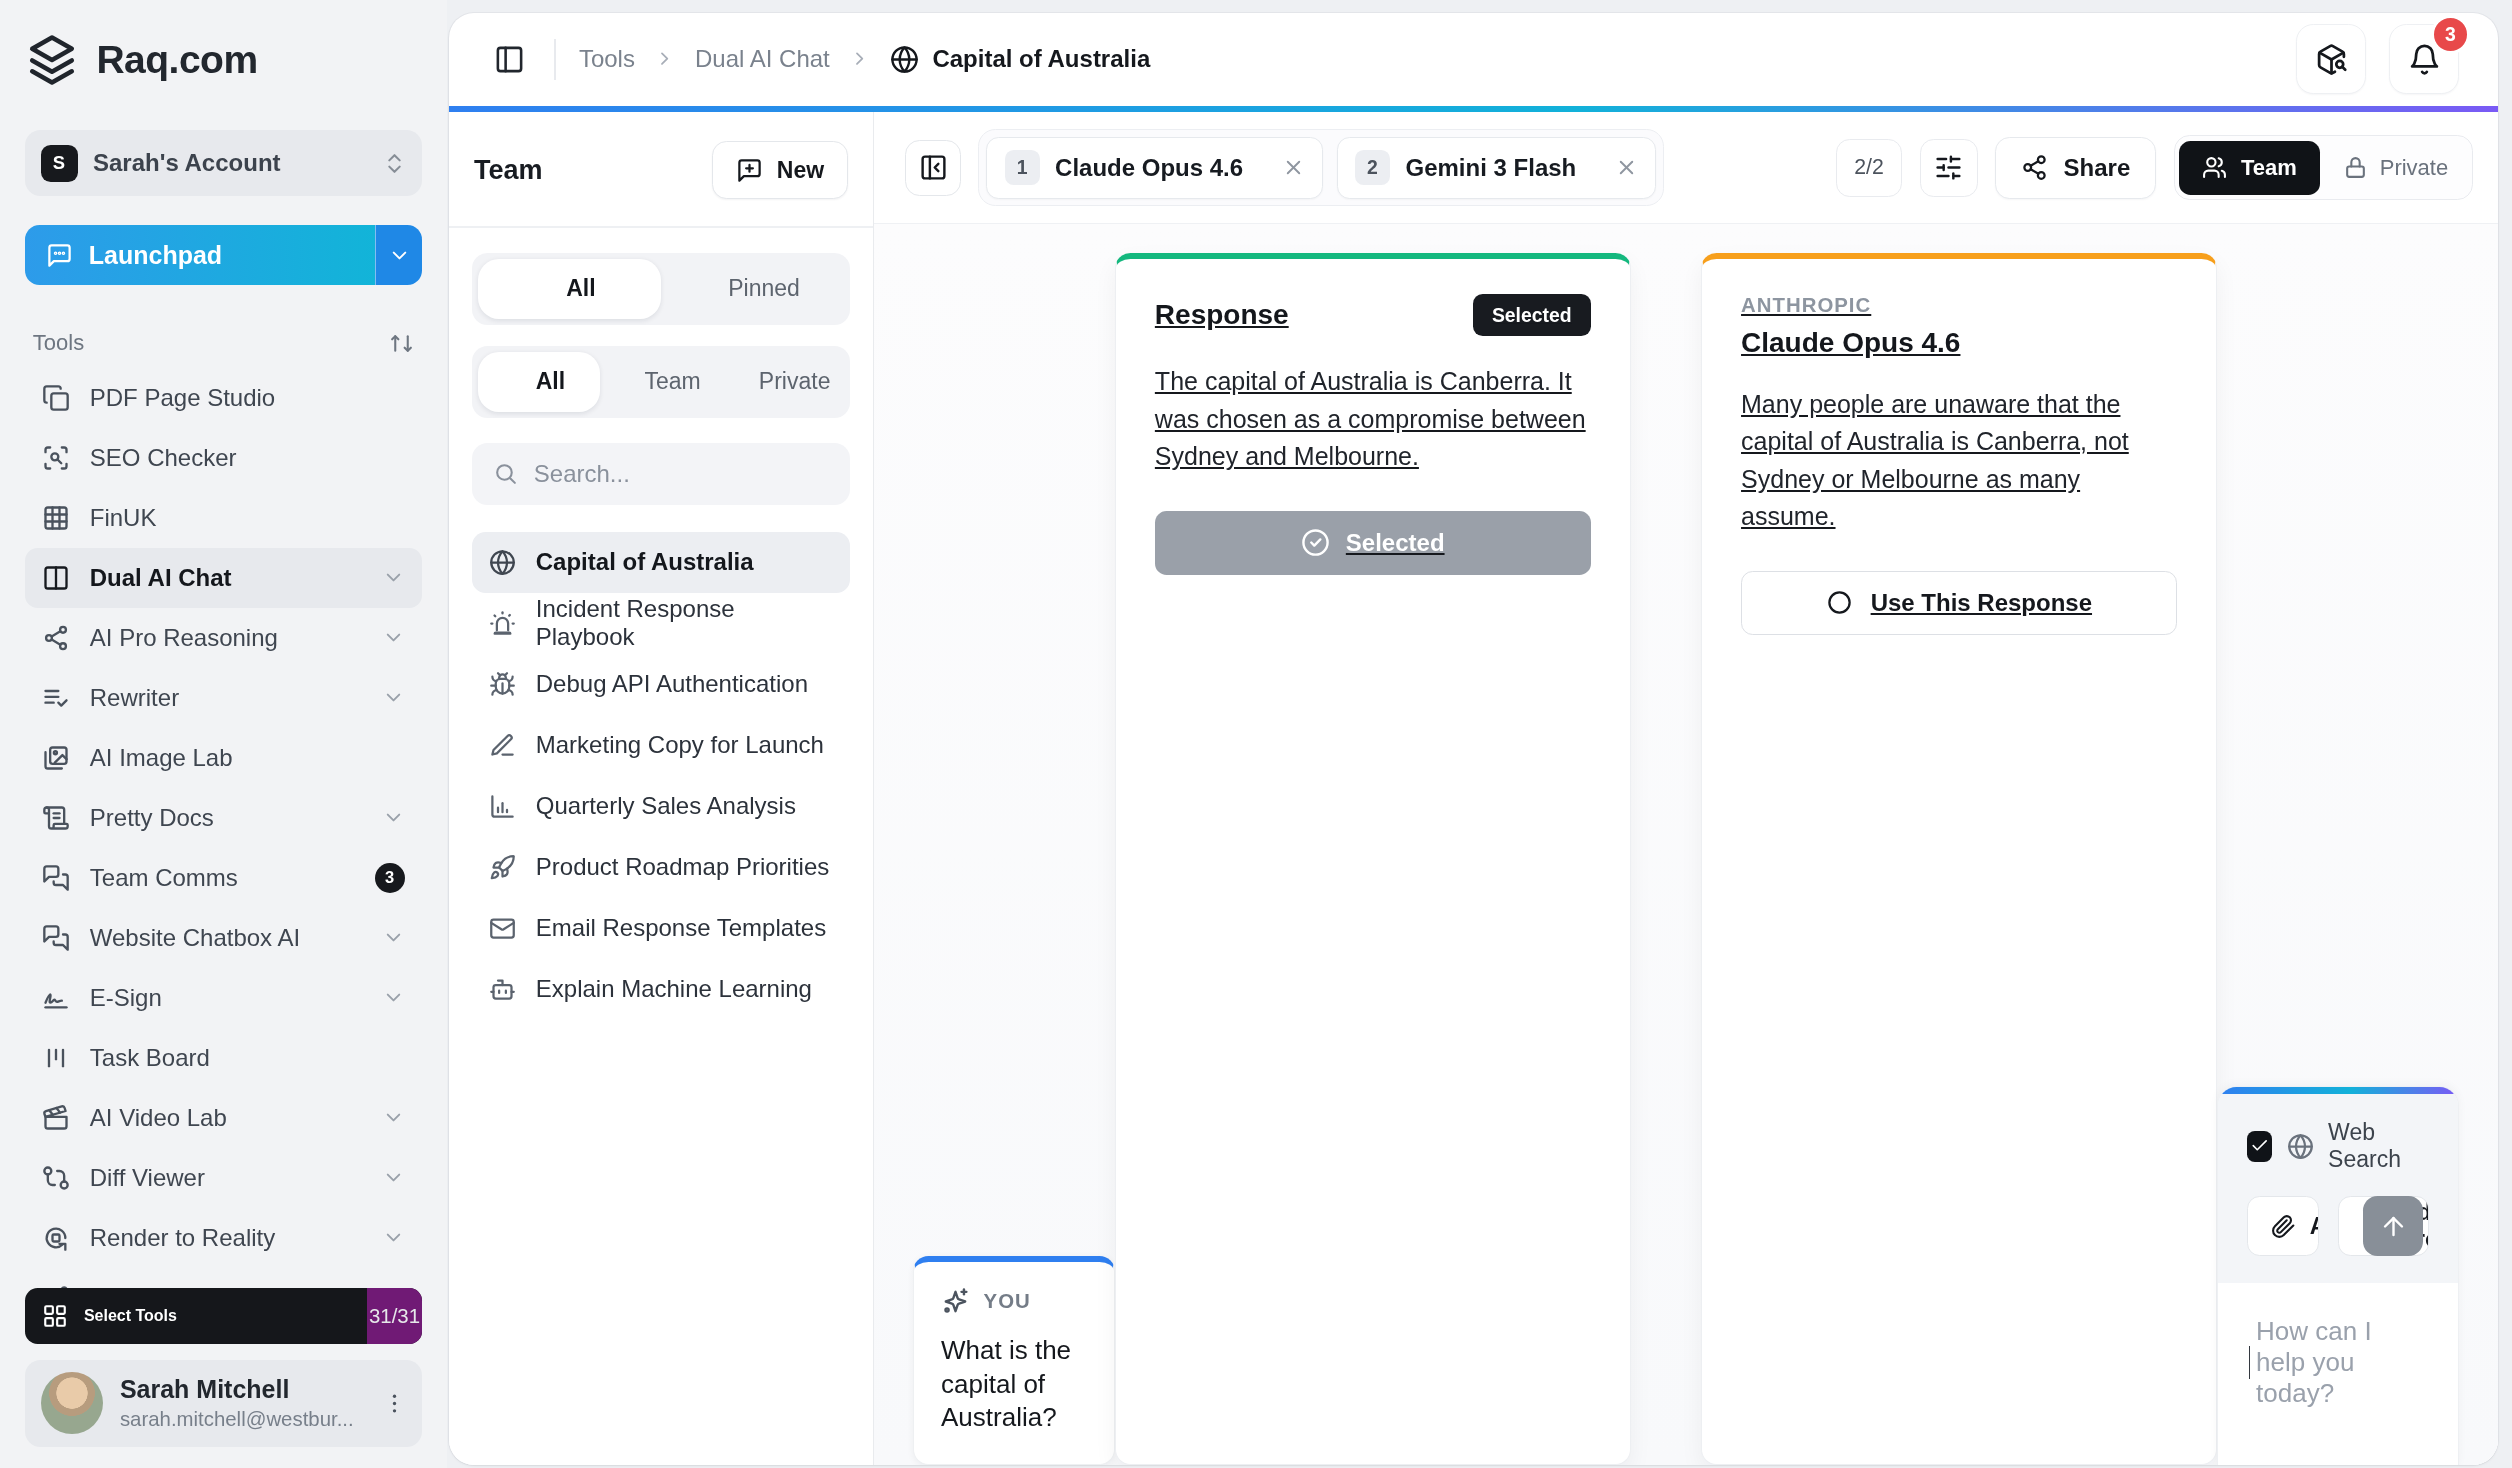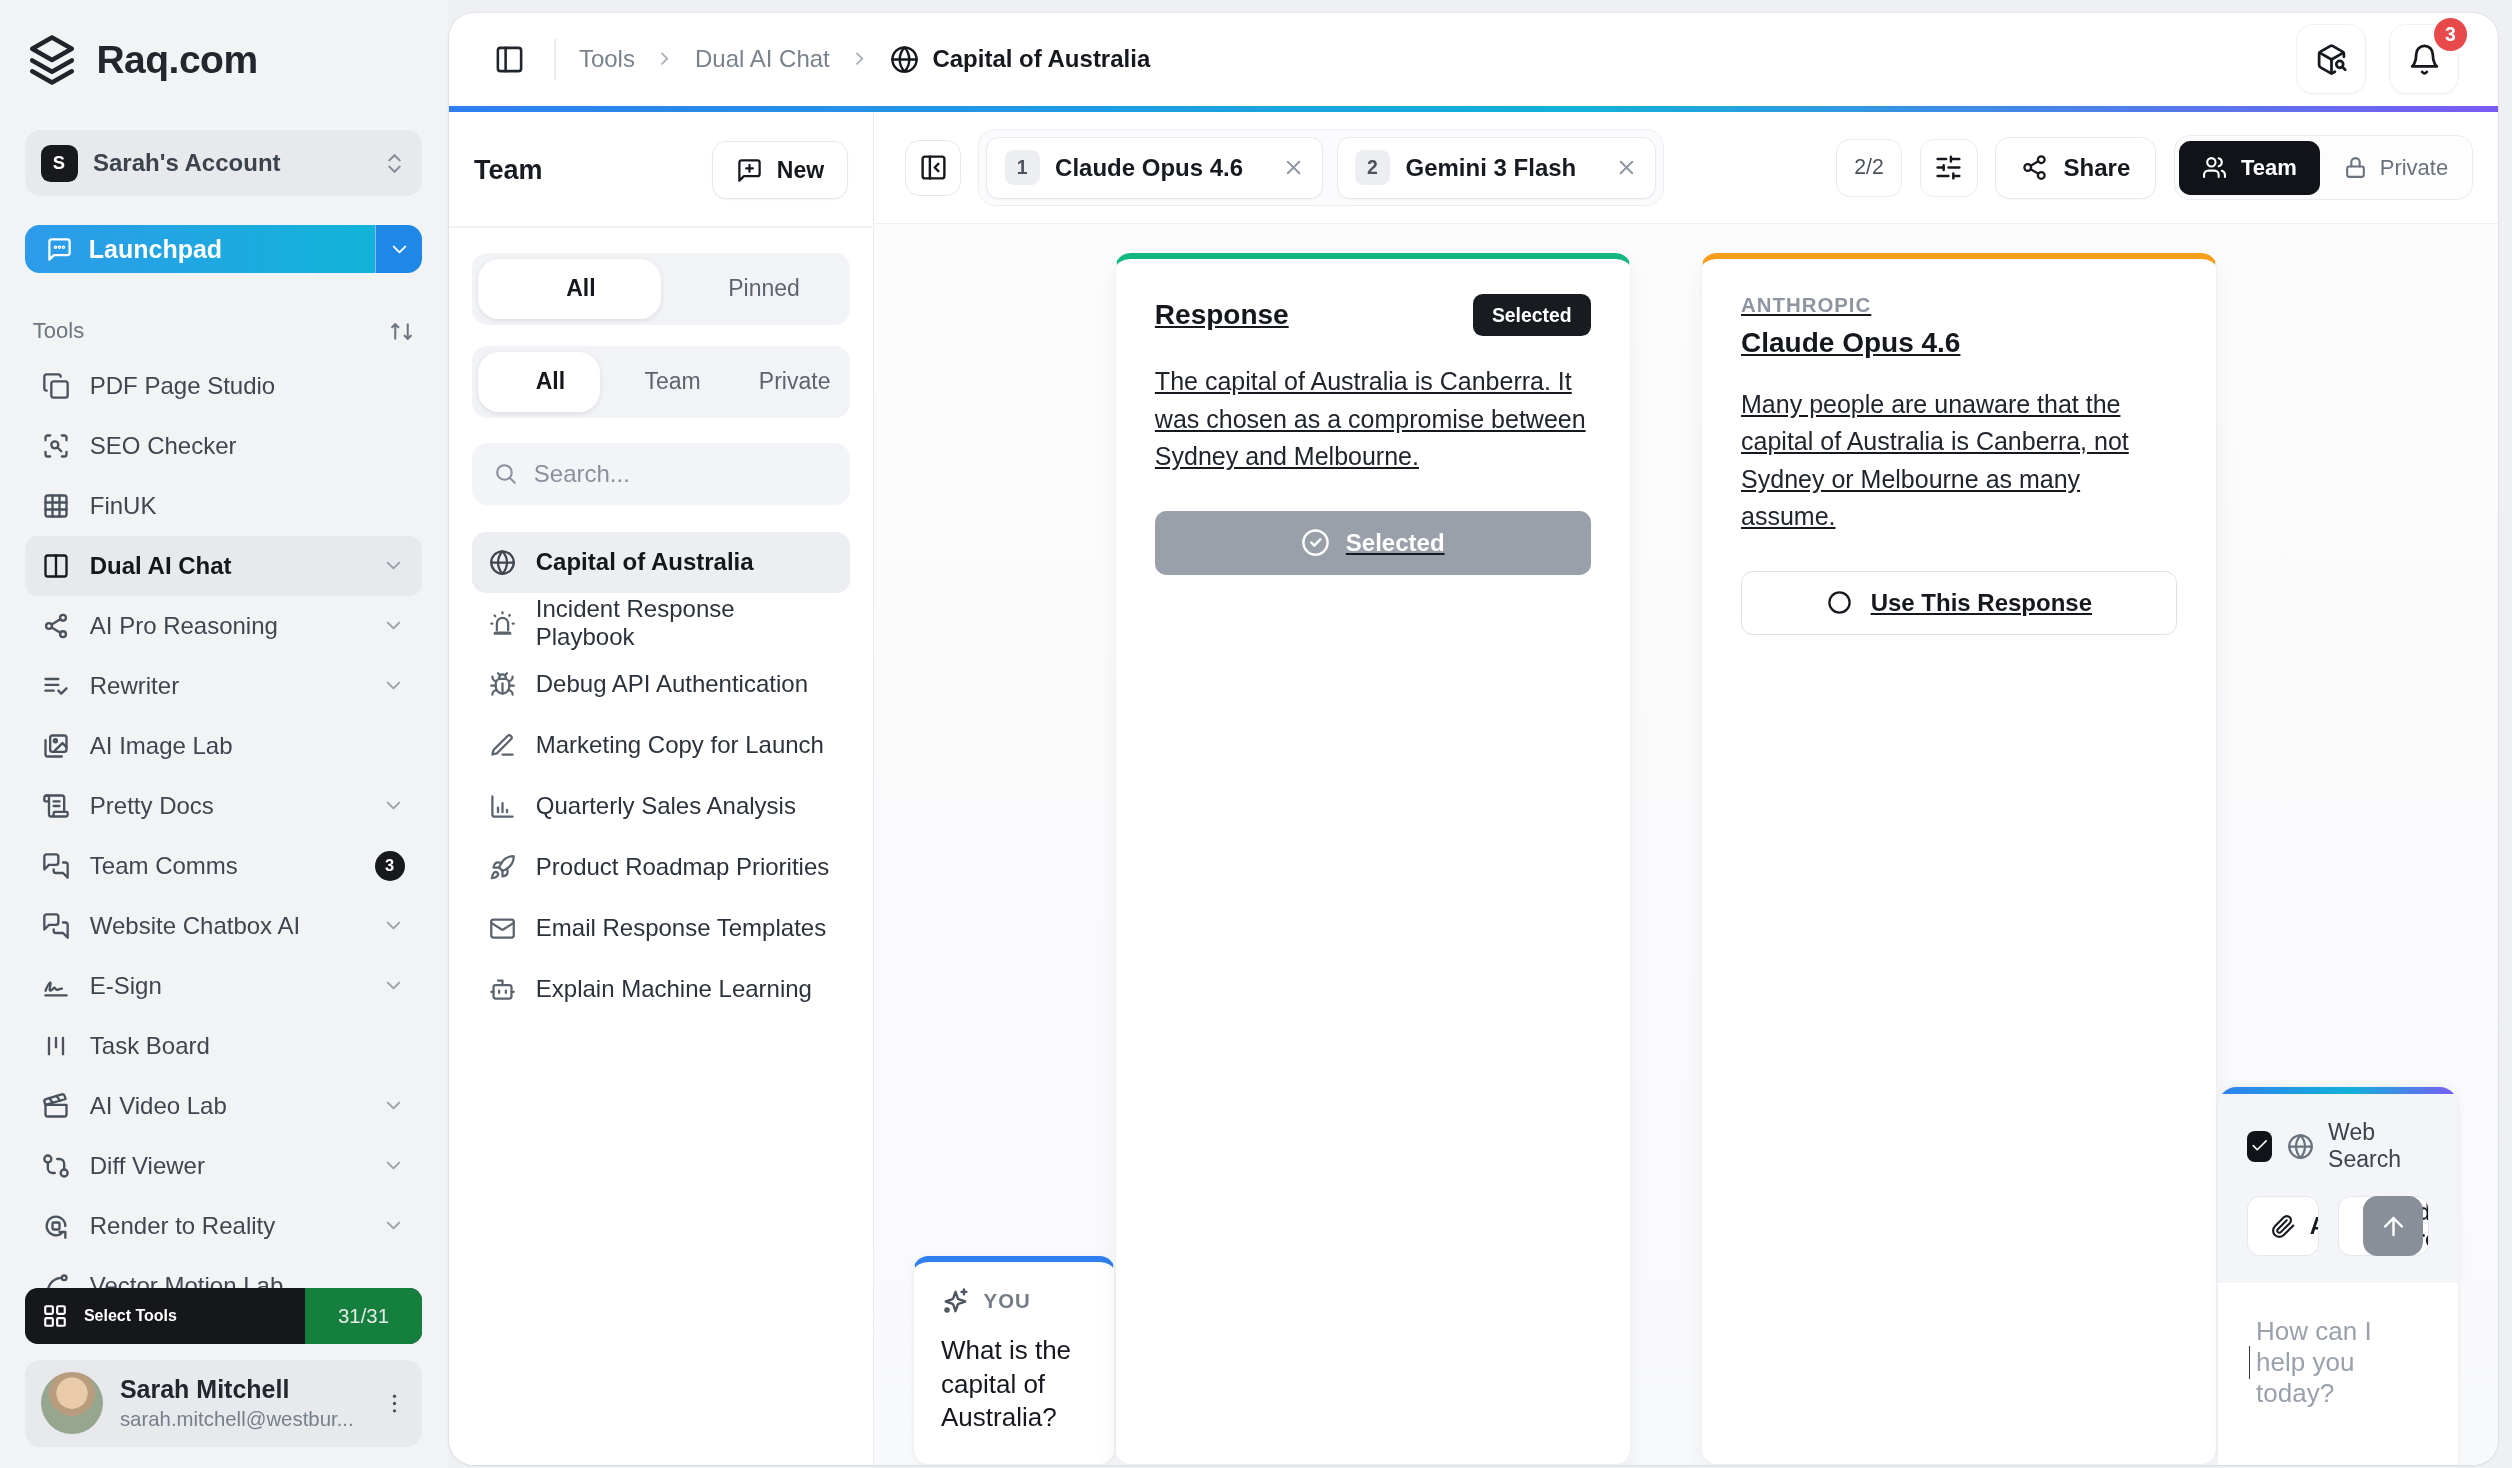--- a/index.html
+++ b/index.html
@@ -17,21 +17,21 @@
     background:#f2f3f5; display:flex; flex-direction:column; padding:0 25px; }
   .logo-row { margin-top:33px; display:flex; align-items:center; gap:17.4px; flex:none; }
   .logo-icon { width:54px; height:54px; color:#20252c; }
   .brand-name { font-size:39px; font-weight:700; color:#22272e; letter-spacing:-0.5px; }
   .account { margin-top:43px; height:66px; background:#e7e9ed; border-radius:15.5px;
     display:flex; align-items:center; padding:0 15.5px; gap:15.5px; flex:none; cursor:pointer; }
   .initial { width:37px; height:37px; background:#17191d; color:#fff; border-radius:9.7px;
     font-size:18.4px; font-weight:600; display:flex; align-items:center; justify-content:center; }
   .account-label { font-size:24px; font-weight:600; color:#3c434d; flex:1; }
   .updown { width:25px; height:25px; color:#868d96; }
-  .launchpad { margin-top:29px; height:48px; border-radius:14.5px; display:flex; overflow:hidden; flex:none; cursor:pointer; }
+  .launchpad { margin-top:29px; height:60px; border-radius:14.5px; display:flex; overflow:hidden; flex:none; cursor:pointer; }
   .lp-main { flex:1; display:flex; align-items:center; gap:15.5px; padding:0 21.3px;
     background:linear-gradient(90deg,var(--launchpad-blue),var(--launchpad-cyan));
     color:#fff; font-size:25px; font-weight:600; }
   .lp-main .ic { width:27px; height:27px; }
   .lp-chev { width:47px; background:#1f88e6; display:flex; align-items:center; justify-content:center;
     color:#fff; border-left:1.9px solid rgba(255,255,255,.45); }
   .lp-chev .ic { width:23px; height:23px; }
   .tools-header { margin-top:45px; display:flex; justify-content:space-between; align-items:center;
     padding:0 7.8px; color:#6e7681; font-size:22px; font-weight:500; flex:none; }
   .tools-header .ic { width:25px; height:25px; cursor:pointer; }
@@ -41,21 +41,21 @@
   .nav-item .ni { width:28px; height:28px; color:#4a525d; }
   .nav-item.active { background:#e7e9ed; color:#14171c; font-weight:700; }
   .nav-item.active .ni { color:#16191e; }
   .nav-chev { margin-left:auto; width:23px; height:23px; color:#9aa1aa; }
   .nav-badge { margin-left:auto; width:30px; height:30px; border-radius:50%; background:#17191d;
     color:#fff; font-size:16.5px; font-weight:600; display:flex; align-items:center; justify-content:center; }
   .select-tools { flex:none; height:56px; background:#15171b; border-radius:12.6px; display:flex;
     align-items:center; overflow:hidden; color:#fff; margin-bottom:15.5px; cursor:pointer; }
   .select-tools .ic { width:26px; height:26px; margin:0 15.5px 0 17.4px; }
   .st-label { font-size:16px; font-weight:600; flex:1; }
-  .st-count { height:100%; background:#15803d; display:flex; align-items:center; padding:0 33px;
+  .st-count { height:100%; background:#701a75; display:flex; align-items:center; padding:0 2px;
     font-size:20.4px; color:#e6e8ea; font-weight:500;text-align:right; }
   .profile { flex:none; margin-bottom:21.3px; background:#e7e9ed; border-radius:15.5px;
     padding:12.6px 15.5px; display:flex; align-items:center; gap:17.4px; }
   .avatar { width:62px; height:62px; border-radius:50%; flex:none;
     background:radial-gradient(circle at 50% 34%, #e9cba9 0 30%, #b79c7e 31% 44%, #97a78f 45%),
     linear-gradient(160deg,#aebfa8,#6f7f6d); }
   .pcol { flex:1; min-width:0; }
   .pname { font-size:25px; font-weight:600; color:#22272e; }
   .pemail { font-size:20.4px; color:#777f8a; margin-top:3.9px; white-space:nowrap; overflow:hidden; }
   .kebab { width:25px; height:25px; color:#4a525d; cursor:pointer; }

